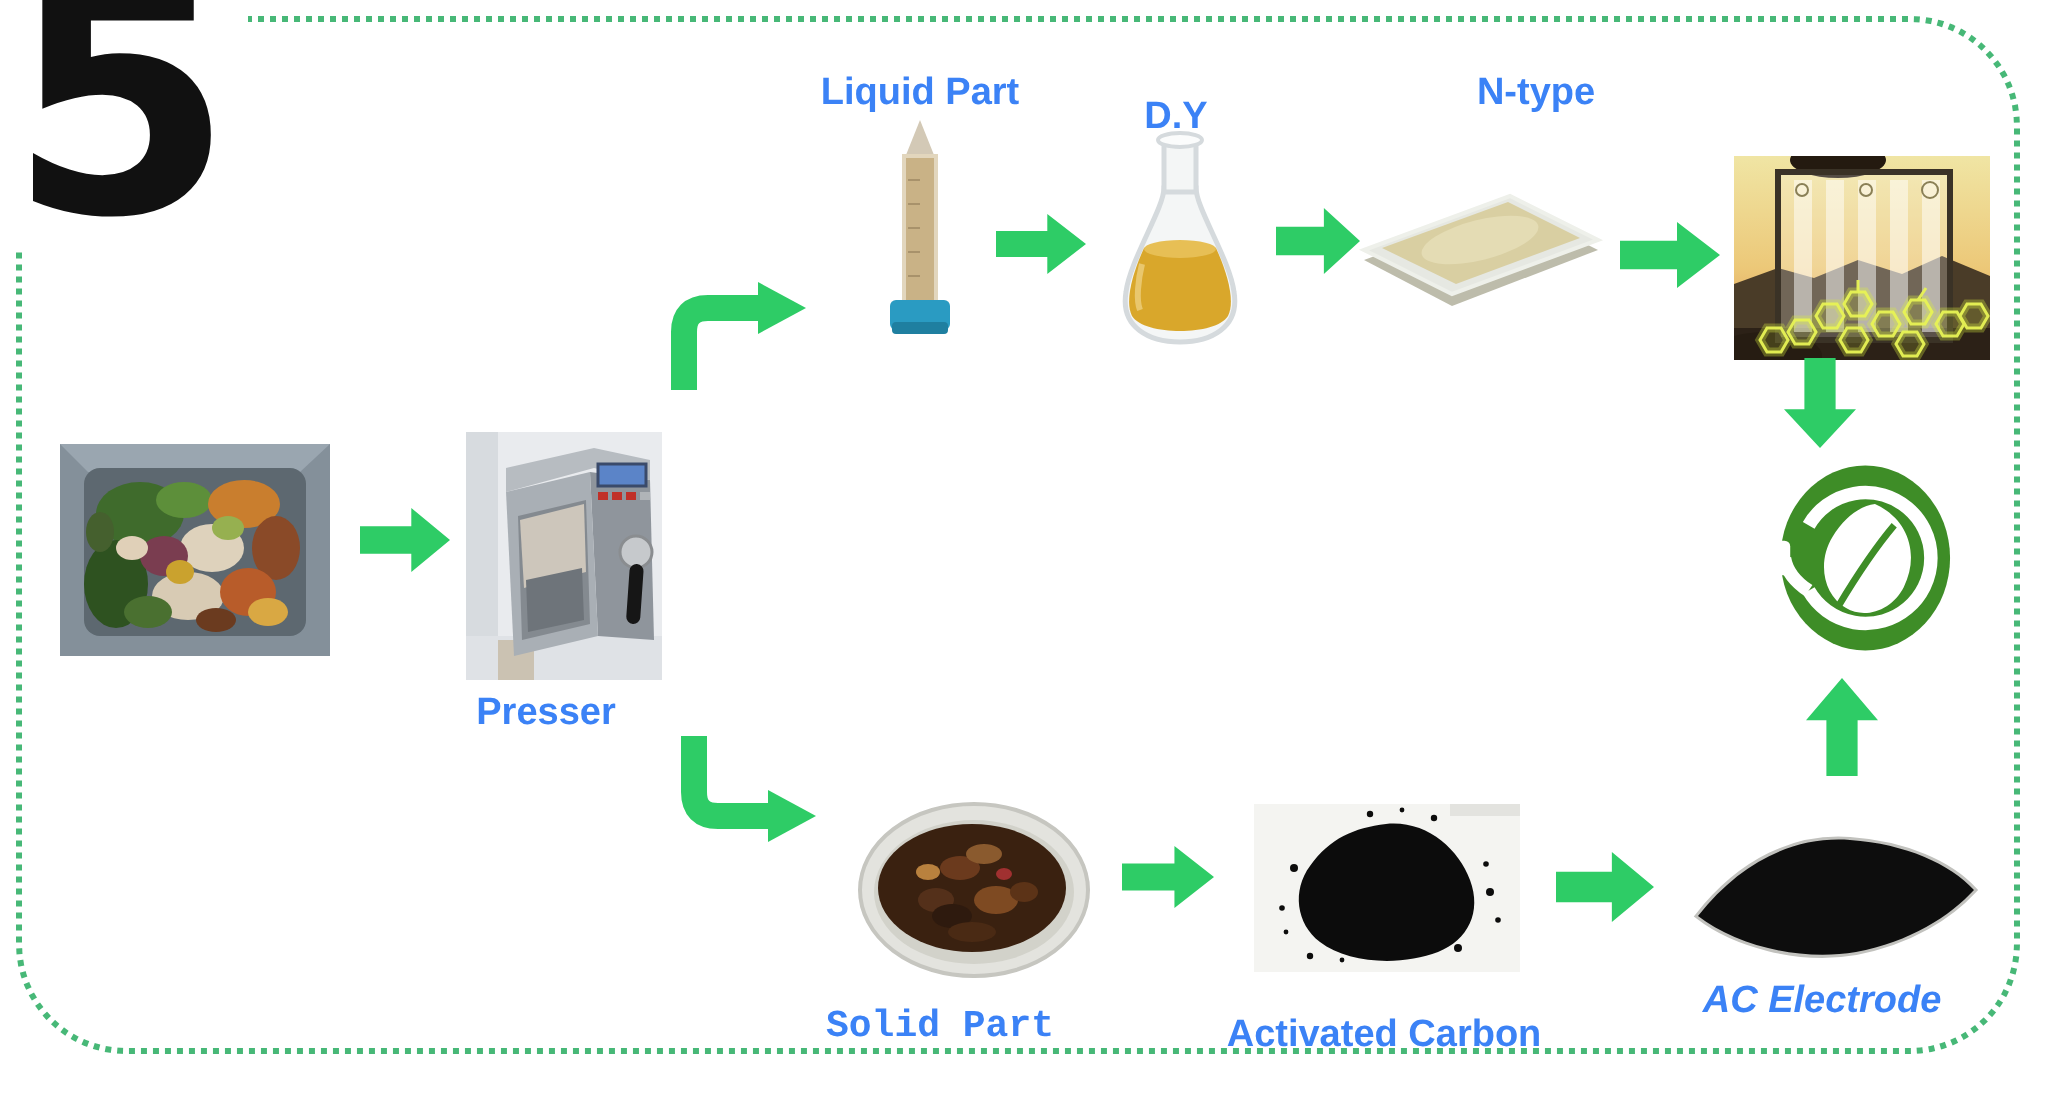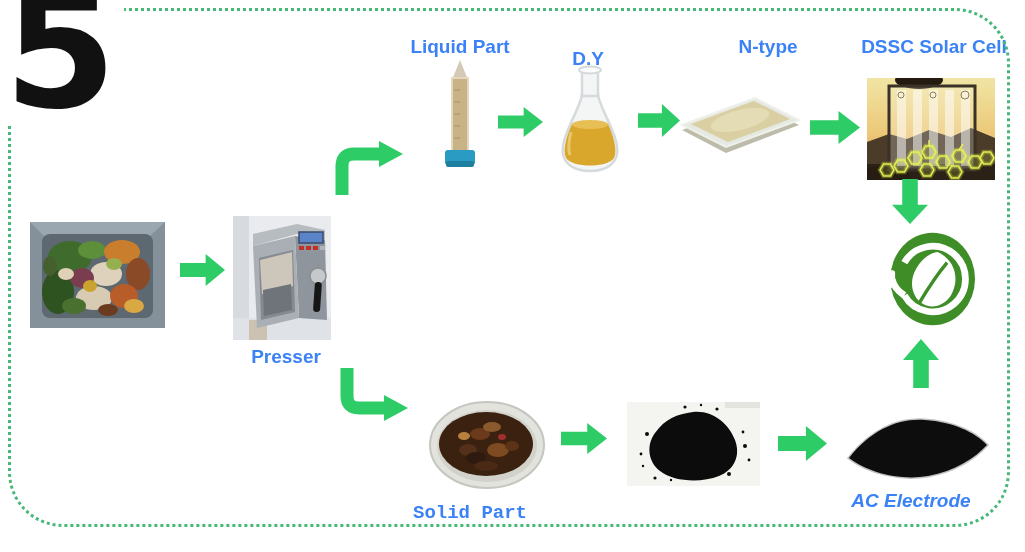--- a/index.html
+++ b/index.html
@@ -21,23 +21,23 @@
 
 <div id="canvas">
 
   <div id="dotted-border"></div>
   <div id="corner-cover"></div>
   <div id="slide-number">5</div>
 
   <div class="label" style="left:460px;top:36px;">Liquid Part</div>
   <div class="label" style="left:588px;top:48px;">D.Y</div>
   <div class="label" style="left:752px;top:36px;margin-left:16px;">N-type</div>
-  <div class="label" style="left:934px;top:36px;">DSSC Solar Cell</div>
-  <div class="label" style="left:286px;top:346px;">Presser</div>
+  <div class="label" style="left:273px;top:346px;">Presser</div>
   <div class="label" style="left:470px;top:502px;font-family:Liberation Mono, monospace;">Solid Part</div>
+  <div class="label" style="left:692px;top:507px;">Activated Carbon</div>
   <div class="label" style="left:911px;top:490px;font-style:italic;">AC Electrode</div>
 
   <svg class="abs node" style="left:30px;top:222px;" width="135" height="106" viewBox="0 0 135 106">
     <rect x="0" y="0" width="135" height="106" fill="#84909a"></rect>
     <polygon points="0,0 135,0 120,14 14,14" fill="#9aa6b0"></polygon>
     <rect x="12" y="12" width="111" height="84" rx="8" fill="#5d6870"></rect>
     <ellipse cx="40" cy="35" rx="22" ry="16" fill="#3f6b2c"></ellipse>
     <ellipse cx="28" cy="70" rx="16" ry="22" fill="#2e5220"></ellipse>
     <ellipse cx="62" cy="28" rx="14" ry="9" fill="#5d8f3a"></ellipse>
     <ellipse cx="92" cy="30" rx="18" ry="12" fill="#c97e2e"></ellipse>

